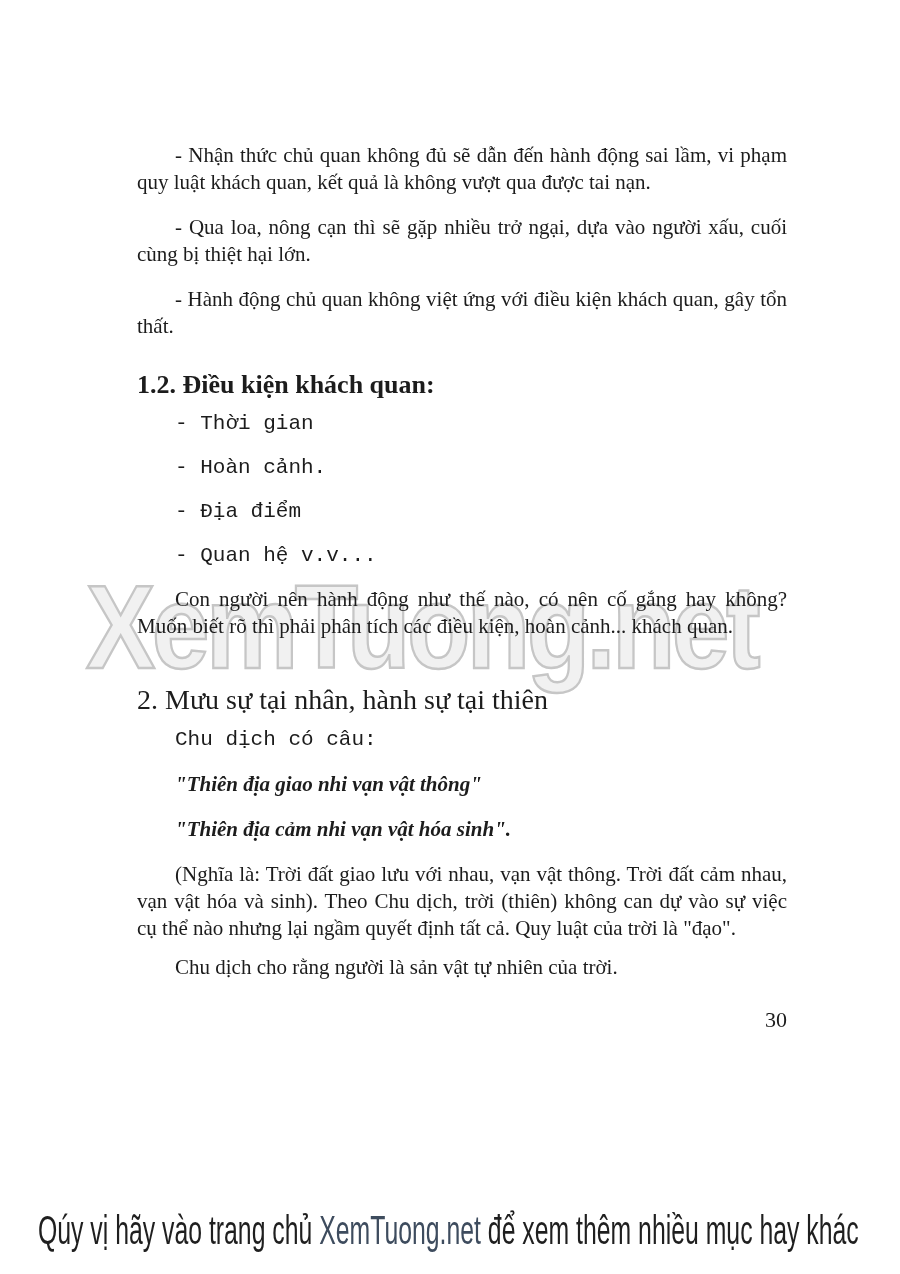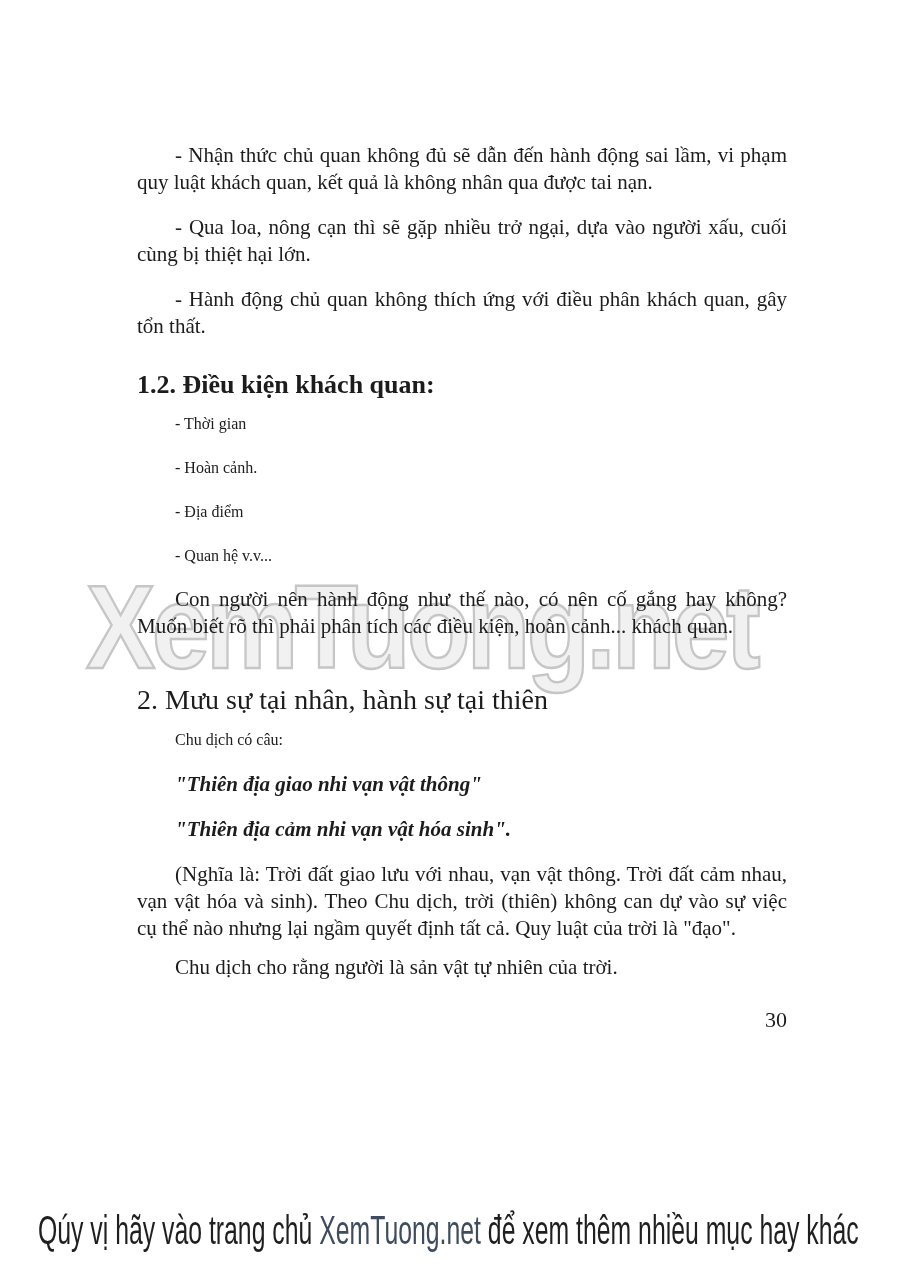--- a/index.html
+++ b/index.html
@@ -10,21 +10,21 @@
   #watermark{position:absolute;left:86px;top:568px;z-index:0;
     font-family:"Liberation Sans","DejaVu Sans",sans-serif;font-weight:bold;
     font-size:118px;line-height:1;letter-spacing:-4px;white-space:nowrap;
     transform:scaleX(0.88);transform-origin:left top;
     -webkit-text-stroke:2.5px #c6c6c6;}
 
   
   #content{position:absolute;left:137px;top:142px;width:650px;z-index:1;}
   .para{font-size:21px;line-height:27px;text-align:justify;text-indent:38px;
         margin:0 0 18px 0;}
-  .list-item{font-size:16px;line-height:27px;margin:0 0 17px 0;padding-left:38px;}
+  .list-item{font-size:21px;line-height:27px;margin:0 0 17px 0;padding-left:38px;font-family:Liberation Mono, monospace;}
   .h-sub{font-size:26px;font-weight:bold;line-height:30px;
          margin:30px 0 10px 0;}
   .h-section{font-size:28px;font-weight:normal;line-height:36px;margin:42px 0 8px 0;}
   .quote{font-size:21px;line-height:27px;font-style:italic;font-weight:bold;
          margin:0 0 18px 0;padding-left:38px;}
   .pageno{font-size:22px;text-align:right;margin-top:26px;}
 
   
   #footer{position:absolute;left:0;top:1202px;width:768px;height:60px;z-index:1;
     font-family:"Liberation Sans","DejaVu Sans",sans-serif;}
@@ -34,23 +34,23 @@
 </style>
 </head>
 <body>
 
 <div id="page">
 
   <div id="watermark" style="color: rgb(241, 241, 241); -webkit-text-stroke: 2.5px rgb(198, 198, 198);">XemTuong.net</div>
 
   <div id="content">
 
-    <p class="para">- Nhận thức chủ quan không đủ sẽ dẫn đến hành động sai lầm, vi phạm quy luật khách quan, kết quả là không nhân qua được tai nạn.</p>
+    <p class="para">- Nhận thức chủ quan không đủ sẽ dẫn đến hành động sai lầm, vi phạm quy luật khách quan, kết quả là không vượt qua được tai nạn.</p>
     <p class="para">- Qua loa, nông cạn thì sẽ gặp nhiều trở ngại, dựa vào người xấu, cuối cùng bị thiệt hại lớn.</p>
-    <p class="para">- Hành động chủ quan không thích ứng với điều phân khách quan, gây tổn thất.</p>
+    <p class="para">- Hành động chủ quan không việt ứng với điều kiện khách quan, gây tổn thất.</p>
 
     <h3 class="h-sub">1.2. Điều kiện khách quan:</h3>
 
     <div class="list-item">- Thời gian</div>
     <div class="list-item">- Hoàn cảnh.</div>
     <div class="list-item">- Địa điểm</div>
     <div class="list-item">- Quan hệ v.v...</div>
 
     <p class="para" style="margin-top:8px">Con người nên hành động như thế nào, có nên cố gắng hay không? Muốn biết rõ thì phải phân tích các điều kiện, hoàn cảnh... khách quan.</p>
 

